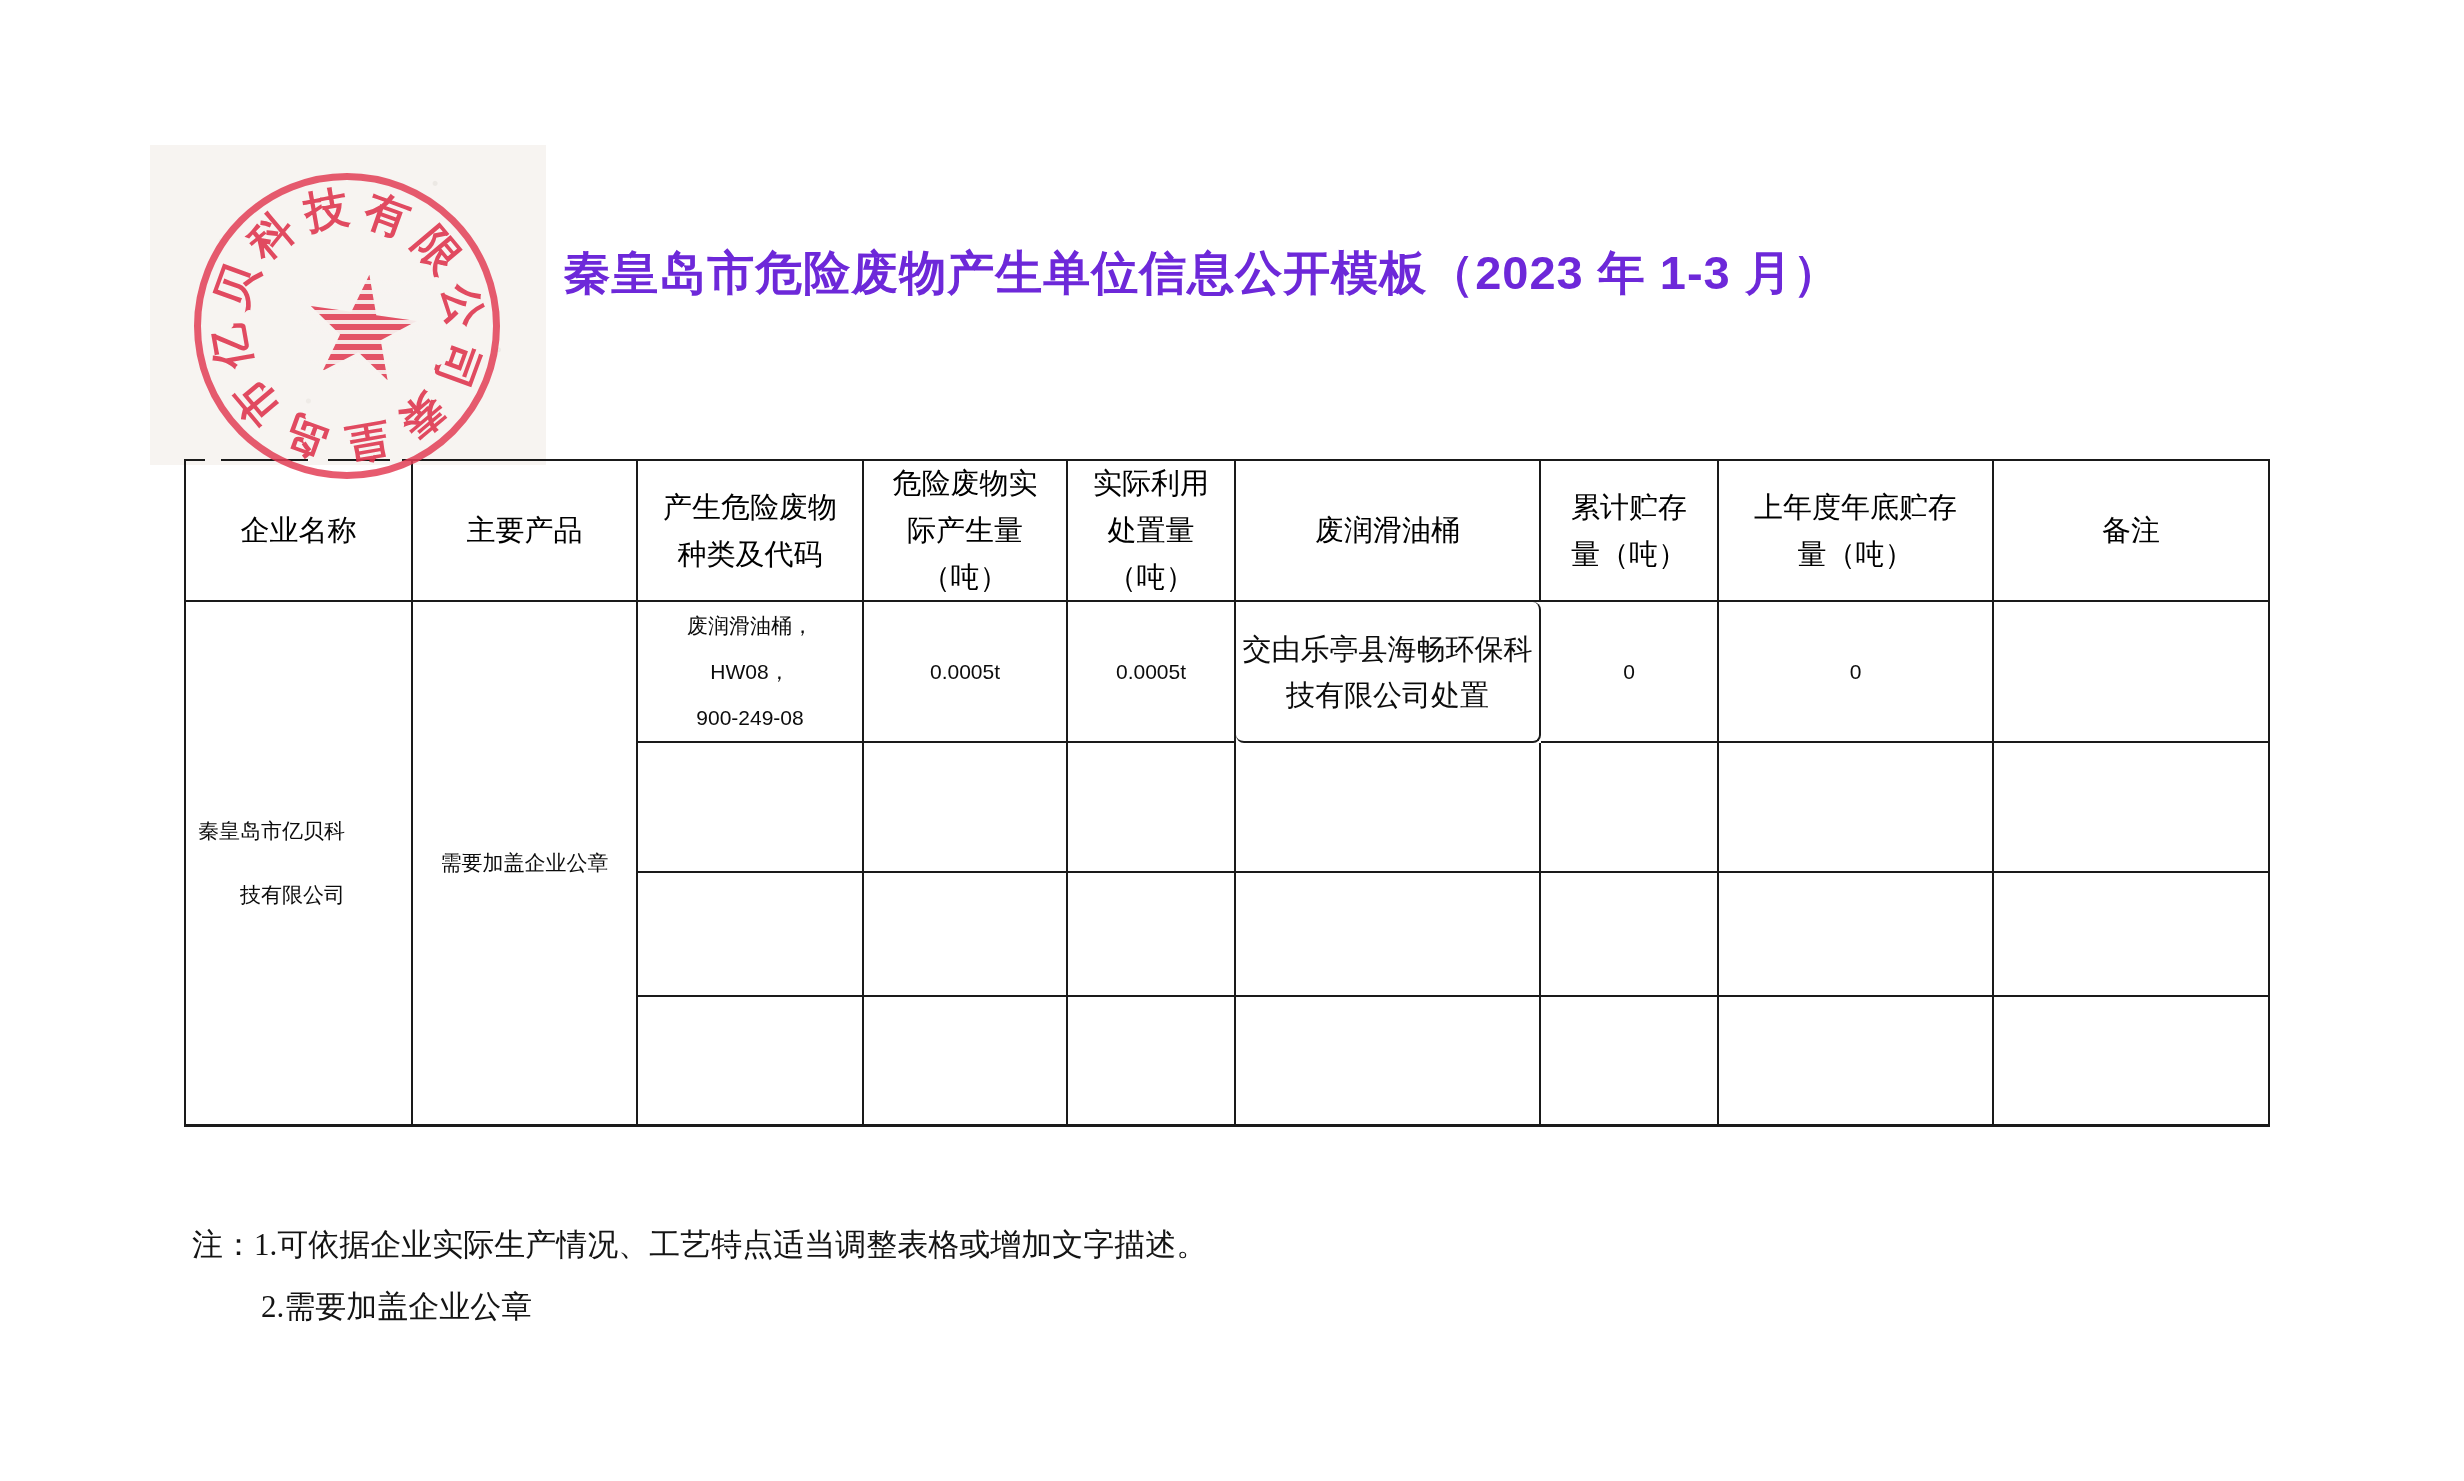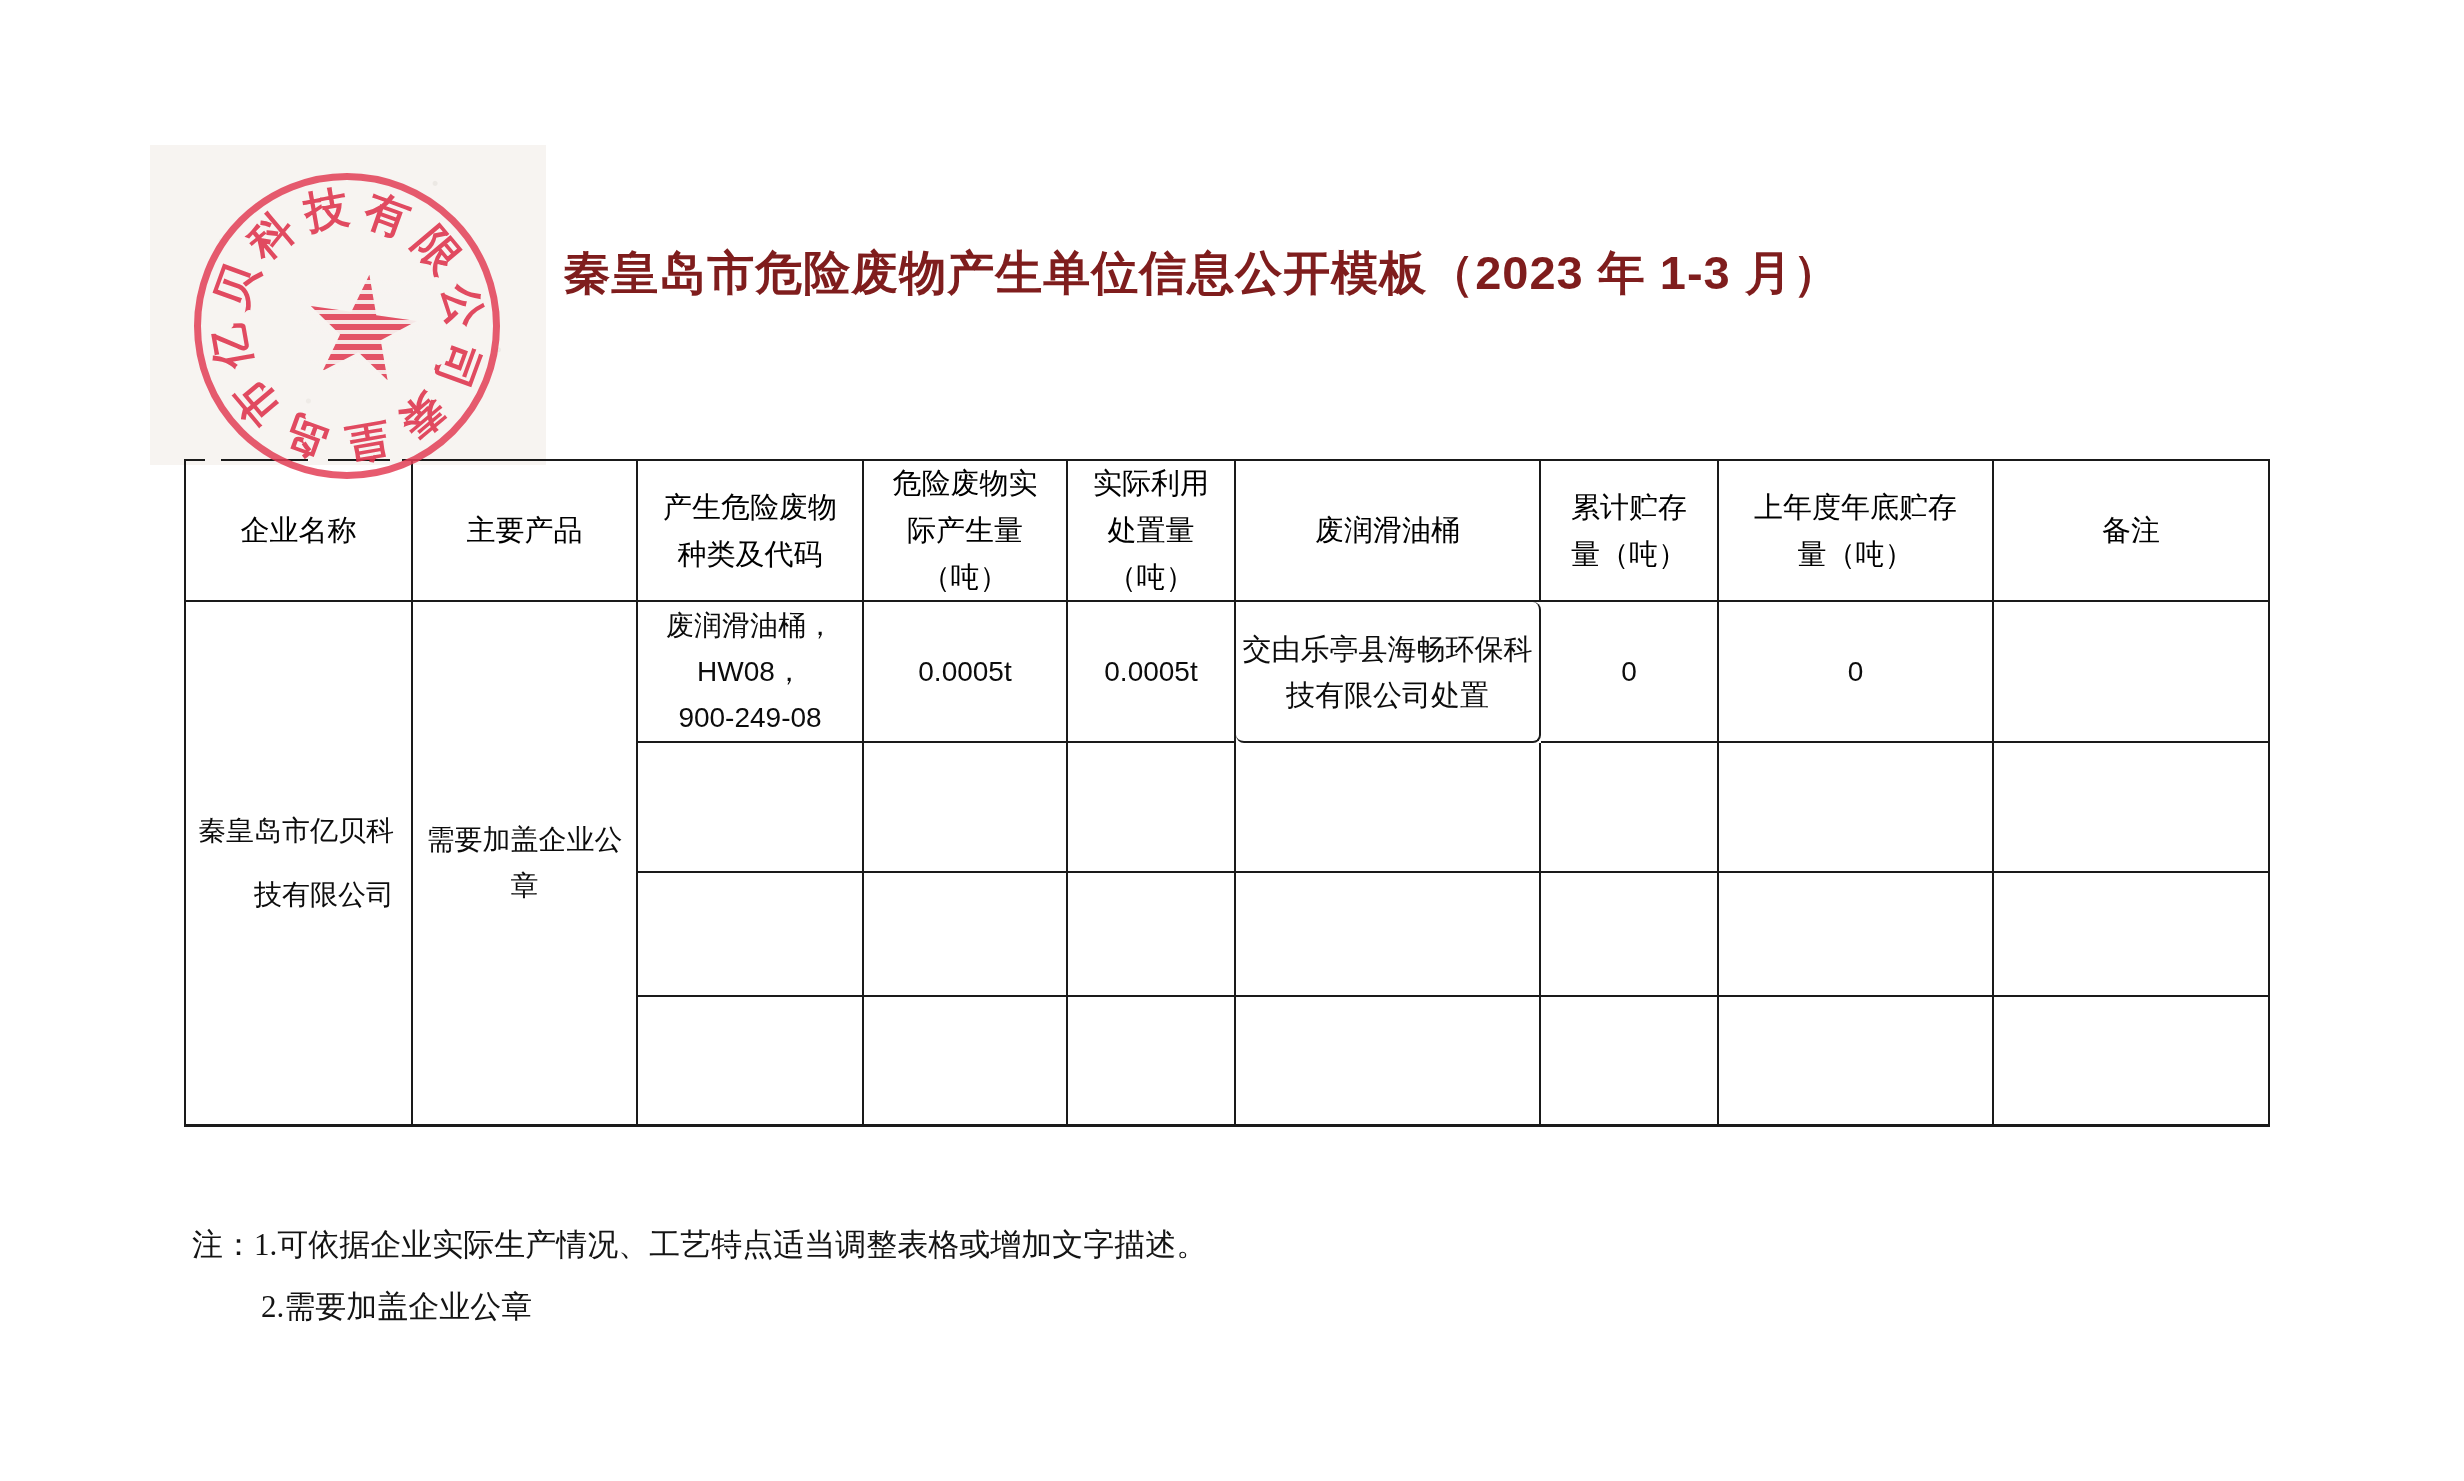--- a/index.html
+++ b/index.html
@@ -28,31 +28,31 @@
   .ring-chars .rc:nth-child(11){--a:90deg}.ring-chars .rc:nth-child(12){--a:120deg}
   .stamp-star{position:absolute;left:161px;top:146px;font-size:122px;line-height:1;
       color:rgba(224,56,80,.9);transform:translate(-50%,-50%) rotate(8deg);}
   .star-stripes{position:absolute;left:94px;top:94px;width:140px;height:106px;
       background:repeating-linear-gradient(180deg,rgba(247,244,241,0) 0 6px,rgba(247,244,241,.92) 6px 10px);}
   .border-break{position:absolute;top:456px;height:8px;background:#f7f4f1;z-index:2;}
   .bb1{left:205px;width:16px}.bb2{left:308px;width:20px}.bb3{left:390px;width:12px}
 
   
   .doc-title{position:absolute;left:0;right:60px;top:242px;text-align:center;
-      font-size:47px;font-weight:700;letter-spacing:1px;color:#7f1d1d;
+      font-size:47px;font-weight:700;letter-spacing:1px;color:#6d28d9;
       font-family:"Liberation Sans",sans-serif;}
 
   
   .tbl{position:absolute;left:184px;top:459px;z-index:1;display:grid;
       grid-template-columns:227px 225px 226px 204px 168px 305px 178px 275px 274px;
       grid-template-rows:141px 141px 130px 124px 127px;
       border:2px solid #1a1a1a;border-bottom-width:3px;background:transparent;}
   .c{border-right:2px solid #1a1a1a;border-bottom:2px solid #1a1a1a;
      display:flex;align-items:center;justify-content:center;text-align:center;
-     white-space:pre-line;font-size:28px;line-height:46px;color:#0c0c0c;
+     white-space:pre-line;font-size:21px;line-height:46px;color:#0c0c0c;
      font-family:"Liberation Sans",sans-serif;overflow:hidden;}
   .h{font-family:"Liberation Serif",serif;font-size:29px;line-height:47px;color:#000;}
   .col1{grid-column:1}.col2{grid-column:2}.col3{grid-column:3}.col4{grid-column:4}
   .col5{grid-column:5}.col6{grid-column:6}.col7{grid-column:7}.col8{grid-column:8}
   .col9{grid-column:9;border-right:none}
   .r1{grid-row:1}.r2{grid-row:2}.r3{grid-row:3}.r4{grid-row:4}
   .r5{grid-row:5;border-bottom:none}
   .merged{grid-row:2/6;border-bottom:none;}
   .company-cell{justify-content:flex-start;text-align:right;padding:0 8px 0 12px;line-height:64px;}
   .product-cell{padding:0 4px;}

